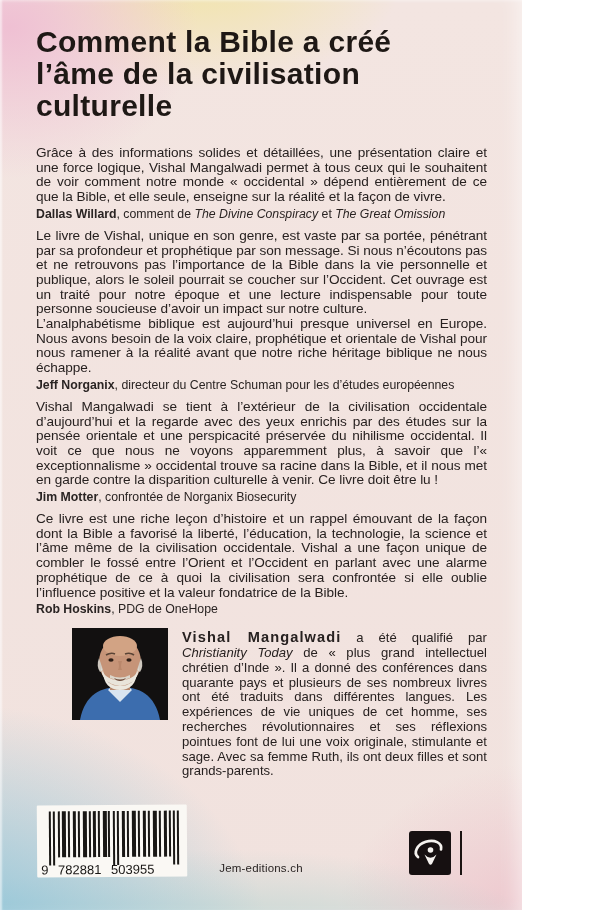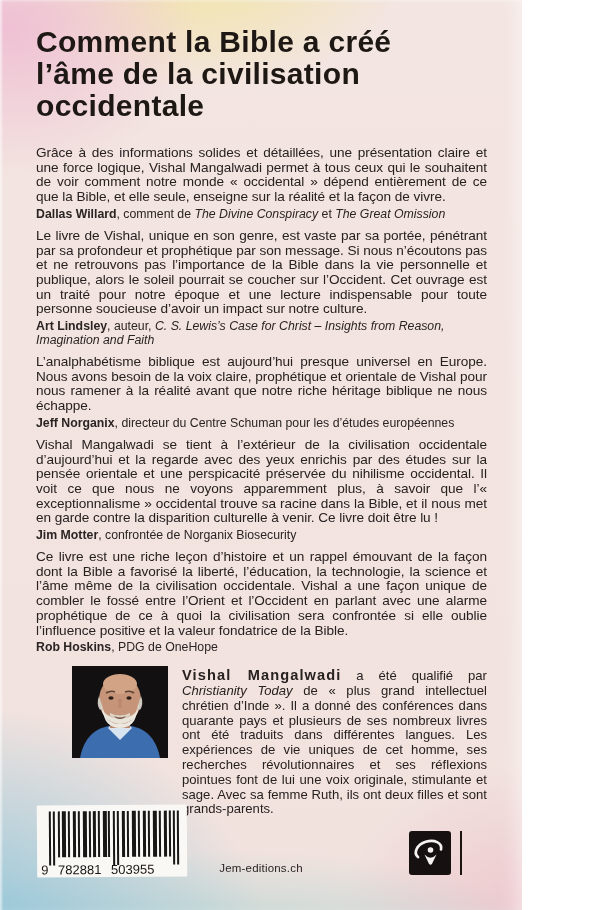--- a/index.html
+++ b/index.html
@@ -66,32 +66,31 @@
   .logo-text{display:flex;flex-direction:column;justify-content:center;color:var(--logo-black,#1b1412);}
   .logo-line1{font-size:20px;line-height:21px;font-weight:400;letter-spacing:.5px;}
   .logo-line2{font-size:20px;line-height:21px;font-weight:700;letter-spacing:.2px;}
 </style>
 </head>
 <body>
 
 <div class="cover">
   <div class="page">
 
-    <h1 class="book-title"><span>Comment la Bible a créé</span><br><span>l’âme de la civilisation</span><br><span>occidentale</span></h1>
+    <h1 class="book-title"><span>Comment la Bible a créé</span><br><span>l’âme de la civilisation</span><br><span>culturelle</span></h1>
 
     <section>
 
       <div class="quote">
         <p class="quote-text">Grâce à des informations solides et détaillées, une présentation claire et une force logique, Vishal Mangalwadi permet à tous ceux qui le souhaitent de voir comment notre monde « occidental » dépend entièrement de ce que la Bible, et elle seule, enseigne sur la réalité et la façon de vivre.</p>
         <p class="quote-attr"><strong>Dallas Willard</strong><span>, comment de </span><em>The Divine Conspiracy</em><span> et </span><em>The Great Omission</em></p>
       </div>
 
       <div class="quote">
         <p class="quote-text">Le livre de Vishal, unique en son genre, est vaste par sa portée, pénétrant par sa profondeur et prophétique par son message. Si nous n’écoutons pas et ne retrouvons pas l’importance de la Bible dans la vie personnelle et publique, alors le soleil pourrait se coucher sur l’Occident. Cet ouvrage est un traité pour notre époque et une lecture indispensable pour toute personne soucieuse d’avoir un impact sur notre culture.</p>
-        <p class="quote-attr"><strong>Art Lindsley</strong><span>, auteur, </span><em>C. S. Lewis’s Case for Christ – Insights from Reason, Imagination and Faith</em></p>
       </div>
 
       <div class="quote">
         <p class="quote-text">L’analphabétisme biblique est aujourd’hui presque universel en Europe. Nous avons besoin de la voix claire, prophétique et orientale de Vishal pour nous ramener à la réalité avant que notre riche héritage biblique ne nous échappe.</p>
         <p class="quote-attr"><strong>Jeff Norganix</strong><span>, directeur du Centre Schuman pour les d’études européennes</span></p>
       </div>
 
       <div class="quote">
         <p class="quote-text">Vishal Mangalwadi se tient à l’extérieur de la civilisation occidentale d’aujourd’hui et la regarde avec des yeux enrichis par des études sur la pensée orientale et une perspicacité préservée du nihilisme occidental. Il voit ce que nous ne voyons apparemment plus, à savoir que l’« exceptionnalisme » occidental trouve sa racine dans la Bible, et il nous met en garde contre la disparition culturelle à venir. Ce livre doit être lu !</p>
         <p class="quote-attr"><strong>Jim Motter</strong><span>, confrontée de Norganix Biosecurity</span></p>

